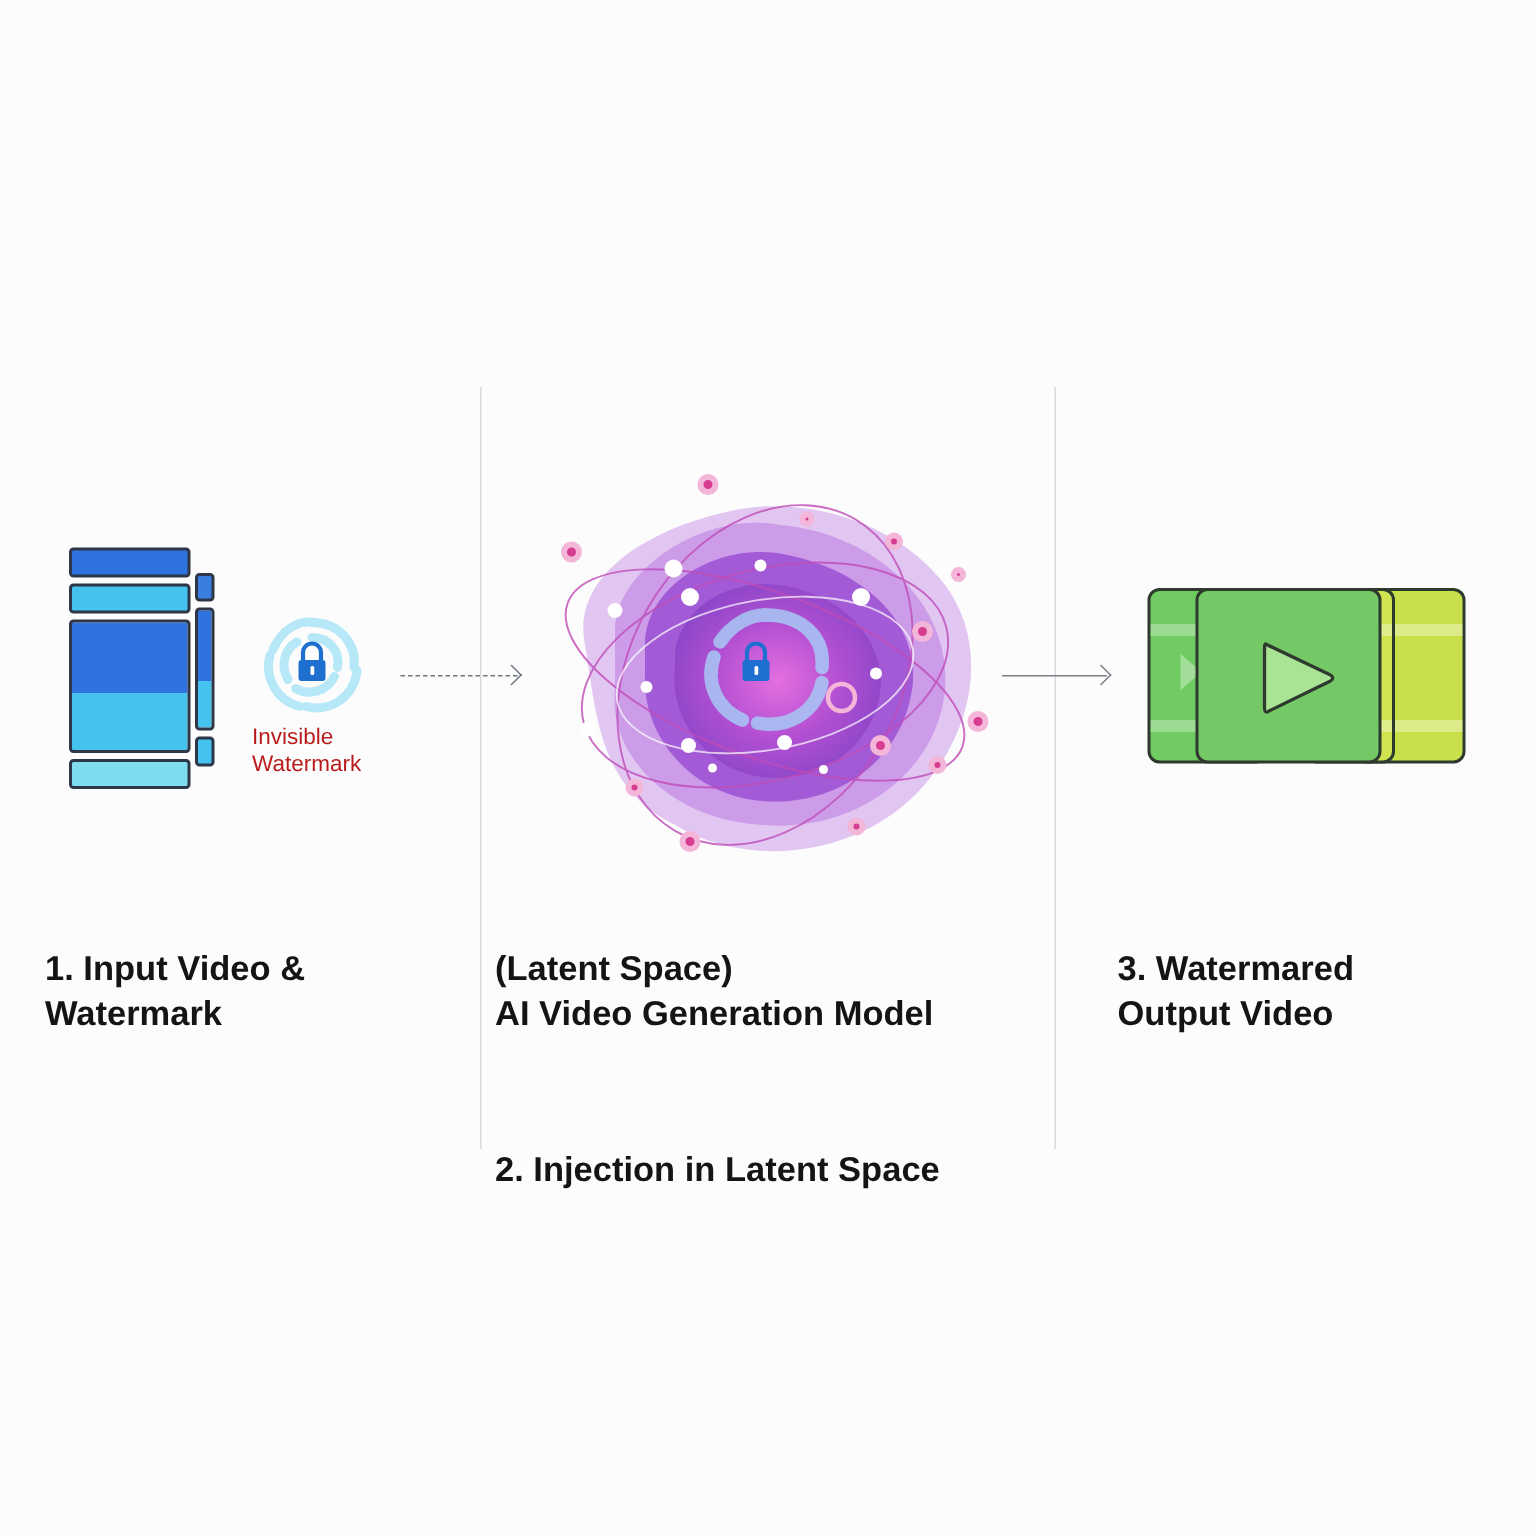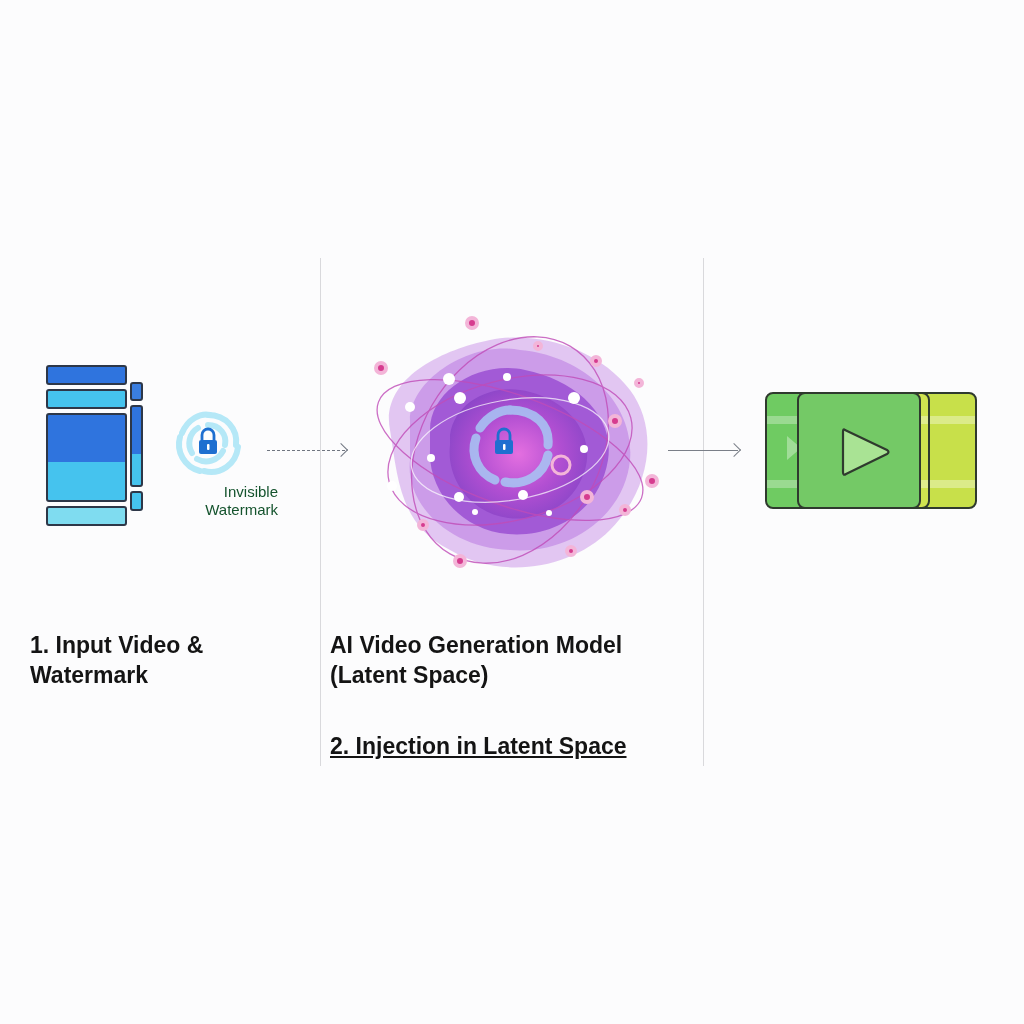--- a/index.html
+++ b/index.html
@@ -22,21 +22,21 @@
       position: absolute; box-sizing: border-box;
       border: 2px solid #2d3748; border-radius: 3px;
     }
 
     
     .step-label {
       position: absolute; font-weight: bold; font-size: 23px; line-height: 30px;
       text-align: left; color: #141414;
     }
     .small-label {
-      position: absolute; font-size: 15px; line-height: 18px; text-align: right; color: #14532d;
+      position: absolute; font-size: 15px; line-height: 18px; text-align: left; color: #b91c1c;
     }
 
     
     .dash-line {
       position: absolute; height: 0; border-top: 1.5px dashed #6f7580;
     }
     .solid-line {
       position: absolute; height: 0; border-top: 1.5px solid #7a7f88;
     }
     .arrow-head {
@@ -157,24 +157,24 @@
         <circle cx="221" cy="241" r="4"></circle>
     </g>
     <circle cx="211" cy="155" r="9" fill="none" stroke="#f3b5d8" stroke-width="3"></circle>
 
     <rect x="145" y="130" width="18" height="14" rx="2" fill="#1e6fd0"></rect>
     <path d="M148 130 V125 a6 6 0 0 1 12 0 V130" fill="none" stroke="#1e6fd0" stroke-width="2.8"></path>
     <rect x="153" y="134" width="2.5" height="6" rx="1" fill="#ffffff"></rect>
   </svg>
 
   <div class="step-label" style="left:330px;top:630px;width:365px;">
+    <div>(Latent Space)</div>
     <div>AI Video Generation Model</div>
-    <div>(Latent Space)</div>
-  </div>
-  <div class="step-label" style="left:330px;top:731px;width:365px;text-decoration:underline;">2. Injection in Latent Space</div>
+  </div>
+  <div class="step-label" style="left:330px;top:764px;width:365px;">2. Injection in Latent Space</div>
 
   <div class="solid-line" style="left:668px;top:450px;width:70px;"></div>
   <div class="arrow-head" style="left:729px;top:445px;border-color:#7a7f88;"></div>
 
   <div class="abs" style="left:0;top:0;">
     <div class="frame" style="left:904px;top:392px;width:73px;height:117px;background:#c8e04a;">
       <div style="position:absolute;left:0;right:0;top:22px;height:8px;background:rgba(255,255,255,0.35);"></div>
       <div style="position:absolute;left:0;right:0;top:86px;height:8px;background:rgba(255,255,255,0.35);"></div>
     </div>
     <div class="frame" style="left:870px;top:392px;width:60px;height:117px;background:#d0e450;">
@@ -186,14 +186,18 @@
       <div style="position:absolute;left:0;right:0;top:86px;height:8px;background:rgba(255,255,255,0.3);"></div>
       <div style="position:absolute;left:20px;top:42px;width:0;height:0;border-left:14px solid rgba(255,255,255,0.35);border-top:12px solid transparent;border-bottom:12px solid transparent;"></div>
     </div>
     <div class="frame" style="left:797px;top:392px;width:124px;height:117px;background:#74c966;">
       <svg style="position:absolute;left:38px;top:30px;" width="56" height="56" viewBox="0 0 56 56">
         <path d="M8 6 Q6 4 6 8 L6 48 Q6 52 9 50 L50 30 Q53 28 50 26 Z" fill="#a9e394" stroke="#2f3a2e" stroke-width="2.2" stroke-linejoin="round"></path>
       </svg>
     </div>
   </div>
 
+  <div class="step-label" style="left:745px;top:630px;width:250px;">
+    <div>3. Watermared</div>
+    <div>Output Video</div>
+  </div>
 
 </div>
 
 </body></html>

